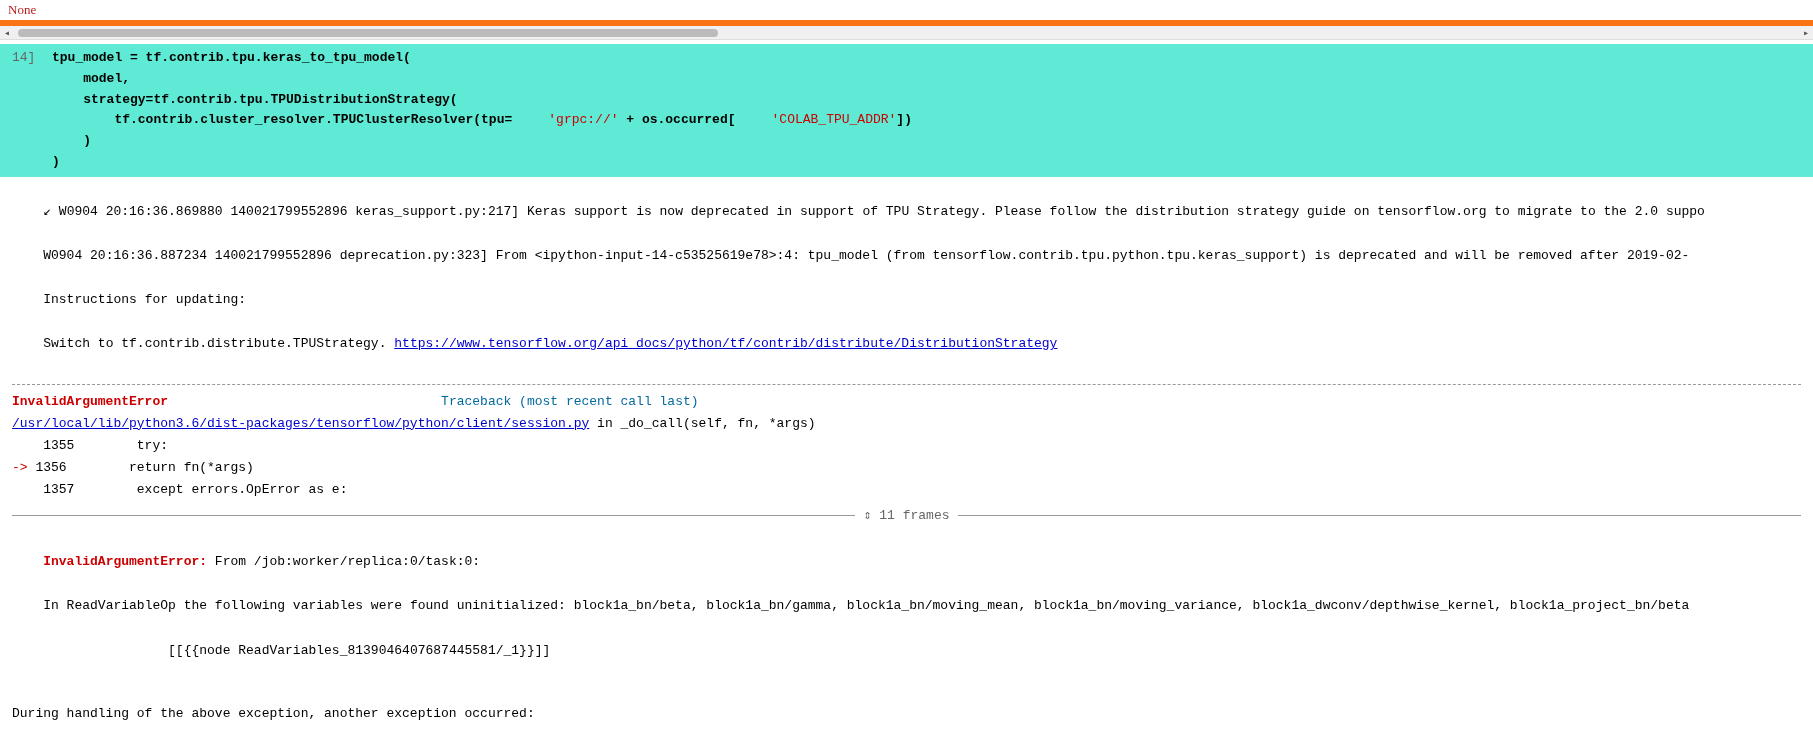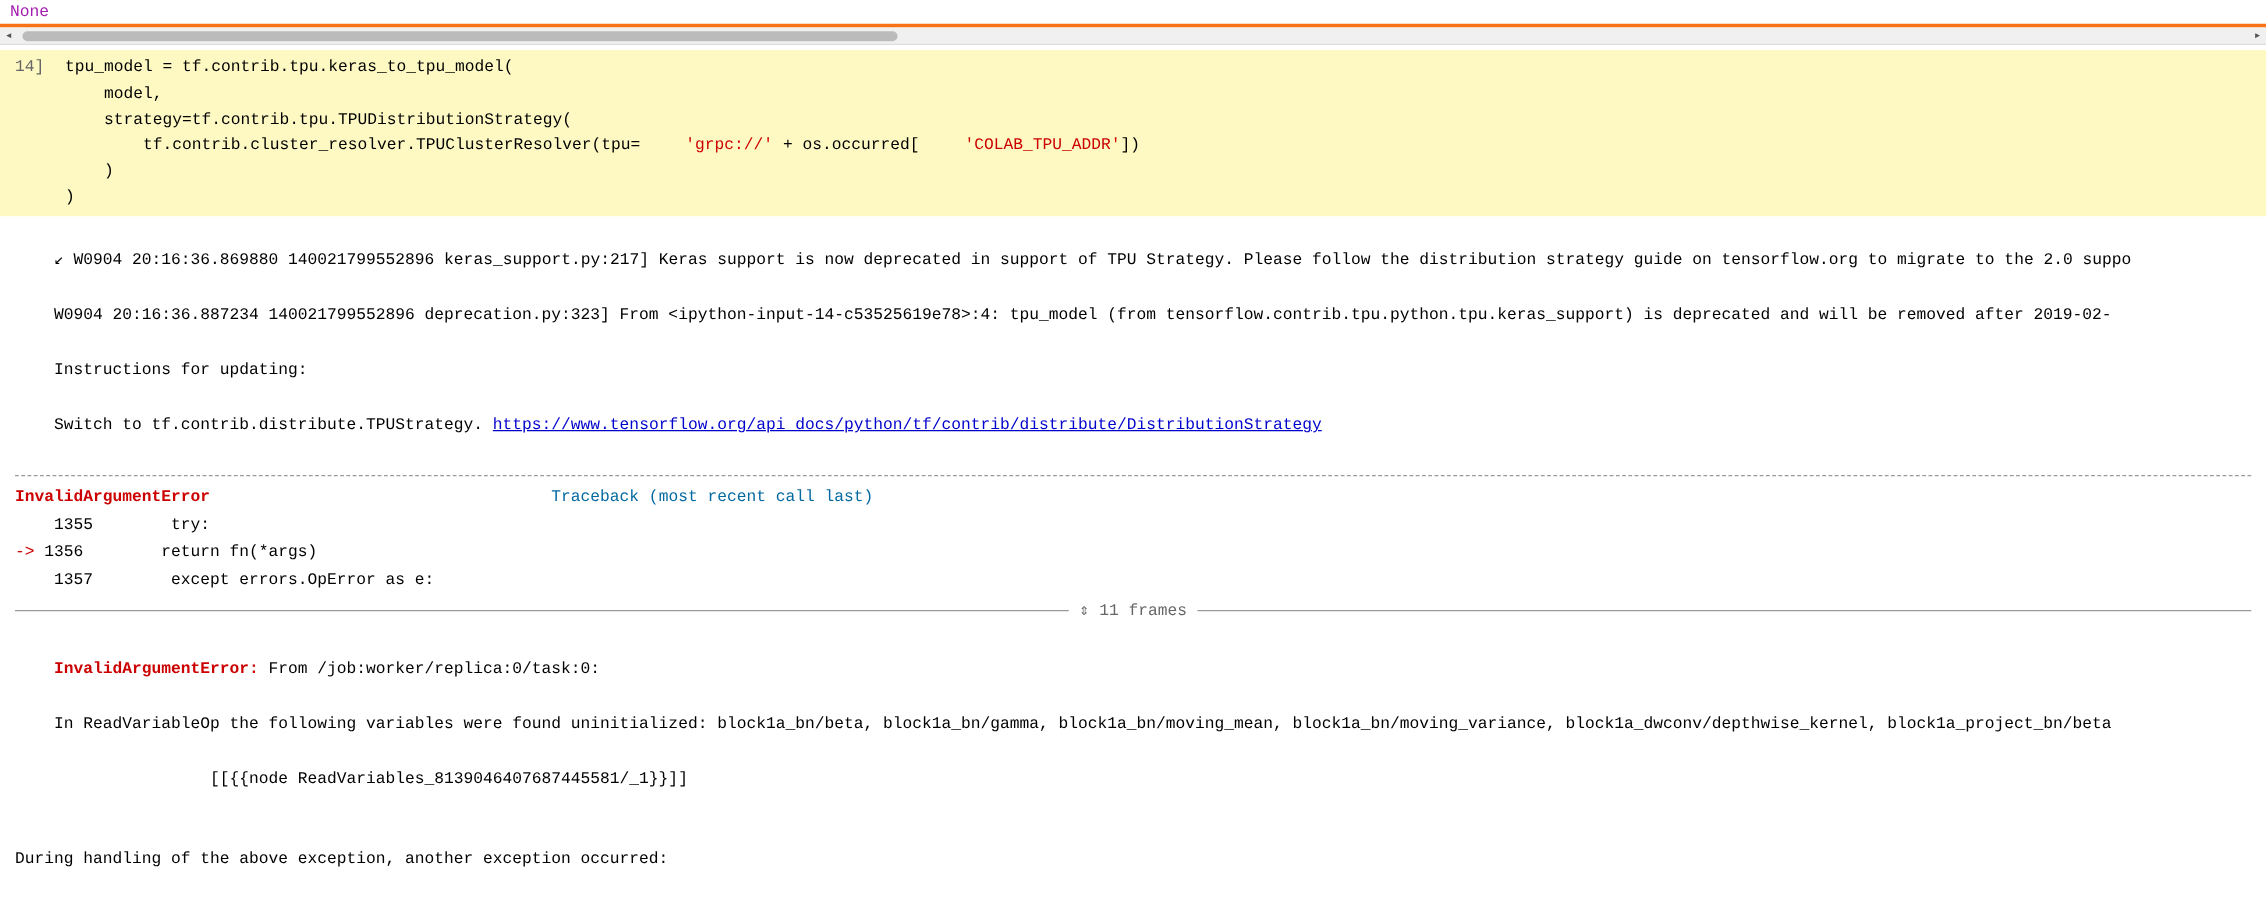--- a/index.html
+++ b/index.html
@@ -4,24 +4,25 @@
   <style>
     * { box-sizing: border-box; margin: 0; padding: 0; }
     body {
       font-family: 'Courier New', Courier, monospace;
       font-size: 13px;
       background: #fff;
       color: #000;
       overflow-x: hidden;
     }
     .top-bar {
-      border-bottom: 3px solid #f97316;
+      border-bottom: 6px solid #f97316;
       padding: 2px 8px;
       font-size: 13px;
-      color: #a21caf;
+      color: #b91c1c;
+      font-family: Liberation Serif, serif;
     }
     .scroll-bar-container {
       background: #f0f0f0;
       height: 14px;
       display: flex;
       align-items: center;
       padding: 0 4px;
       border-bottom: 1px solid #ddd;
     }
     .scroll-bar-inner {
@@ -35,34 +36,35 @@
       font-size: 10px;
       color: #555;
       cursor: pointer;
       user-select: none;
     }
     .main-content {
       padding: 4px 0;
     }
     .code-block {
       padding: 4px 12px;
-      background: #fef9c3;
+      background: #5eead4;
       line-height: 1.6;
     }
     .code-line {
       white-space: pre;
       display: flex;
     }
     .line-num {
       color: #666;
       min-width: 40px;
       display: inline-block;
     }
     .code-text {
       color: #000;
+      font-weight: bold;
     }
     .string-red { color: #c00; margin-left: 36px; }
     .divider-line {
       border: none;
       border-top: 1px dashed #999;
       margin: 4px 12px;
     }
     .error-section {
       padding: 2px 12px;
       line-height: 1.7;
@@ -181,20 +183,24 @@
   </div>
 
   <hr class="divider-line">
 
   
   <div class="error-section">
     <div>
       <span class="error-title">InvalidArgumentError</span>
       <span class="traceback-header">&nbsp;&nbsp;&nbsp;&nbsp;&nbsp;&nbsp;&nbsp;&nbsp;&nbsp;&nbsp;&nbsp;&nbsp;&nbsp;&nbsp;&nbsp;&nbsp;&nbsp;&nbsp;&nbsp;&nbsp;&nbsp;&nbsp;&nbsp;&nbsp;&nbsp;&nbsp;&nbsp;&nbsp;&nbsp;&nbsp;&nbsp;&nbsp;&nbsp;&nbsp;Traceback (most recent call last)</span>
     </div>
+    <div>
+      <span class="file-link">/usr/local/lib/python3.6/dist-packages/tensorflow/python/client/session.py</span>
+      <span class="file-link-text"> in _do_call(self, fn, *args)</span>
+    </div>
     <div class="arrow-line">&nbsp;&nbsp;&nbsp;&nbsp;1355&nbsp;&nbsp;&nbsp;&nbsp;&nbsp;&nbsp;&nbsp;&nbsp;try:</div>
     <div class="arrow-line"><span class="arrow">-&gt;</span> 1356&nbsp;&nbsp;&nbsp;&nbsp;&nbsp;&nbsp;&nbsp;&nbsp;return fn(*args)</div>
     <div class="arrow-line">&nbsp;&nbsp;&nbsp;&nbsp;1357&nbsp;&nbsp;&nbsp;&nbsp;&nbsp;&nbsp;&nbsp;&nbsp;except errors.OpError as e:</div>
   </div>
 
   
   <div class="frames-bar">
     <div class="dash-line"></div>
     <span>⇕</span>
     <span class="frames-count">11 frames</span>

